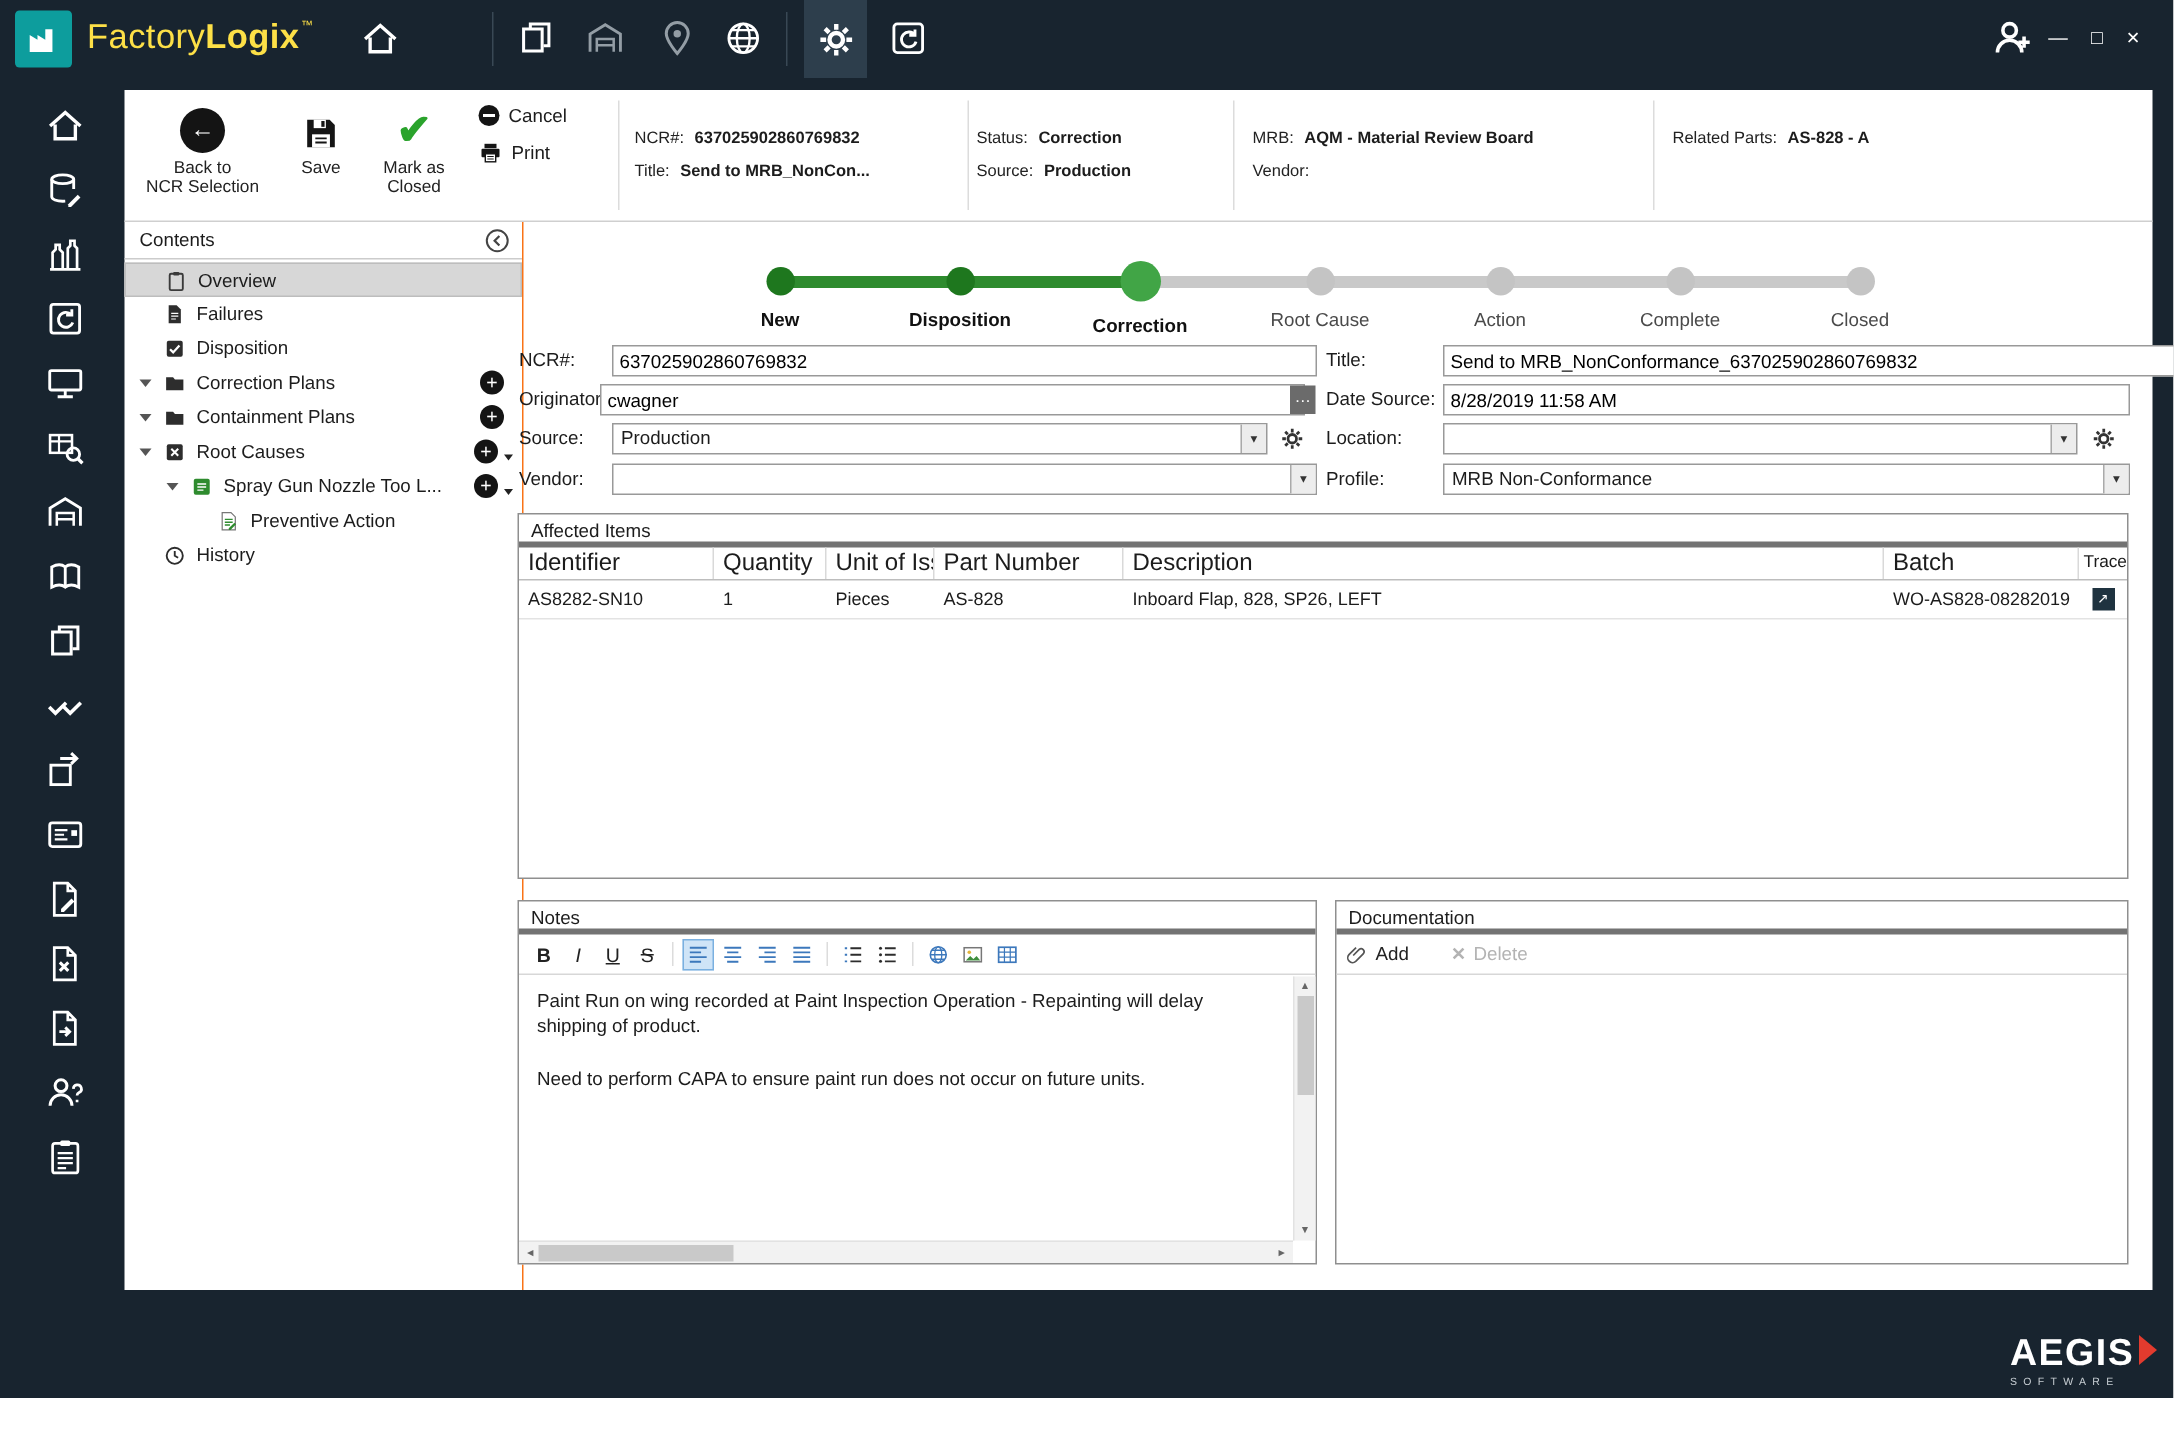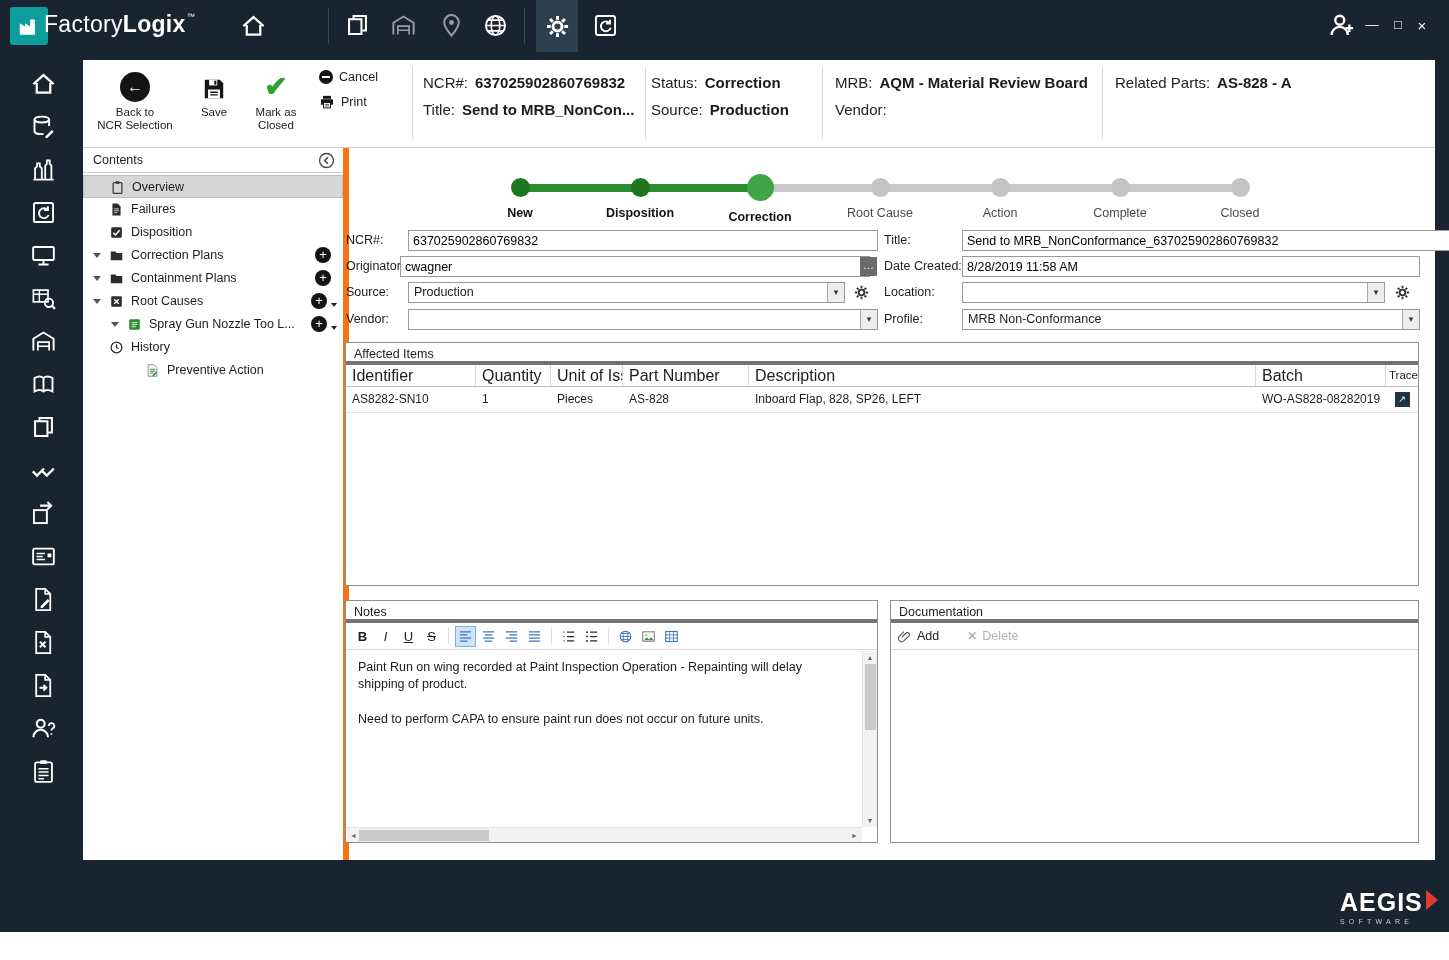--- a/index.html
+++ b/index.html
@@ -2,21 +2,21 @@
 <html><head>
 <meta charset="utf-8">
 <style>
 *{box-sizing:border-box;margin:0;padding:0}
 html,body{width:1449px;height:960px}
 body{font-family:"Liberation Sans",sans-serif;background:#fff;position:relative;overflow:hidden;font-size:12px;color:#1c1c1c}
 svg{display:block}
 
 .titlebar{position:absolute;left:0;top:0;width:1449px;height:52px;background:#18242f;z-index:5}
 .logo-box{position:absolute;left:10px;top:7px;width:38px;height:38px;background:#0d9d9d;border-radius:3px;display:flex;align-items:center;justify-content:center;color:#fff}
-.app-name{position:absolute;left:44px;top:11px;color:#ffffff;font-size:23px;letter-spacing:.3px}
+.app-name{position:absolute;left:58px;top:11px;color:#fde047;font-size:23px;letter-spacing:.3px}
 .app-name b{font-weight:bold}
 .tm{font-size:8px;vertical-align:13px;margin-left:1px}
 .tb-ico{position:absolute;top:12px;color:#fff;cursor:pointer}
 .tb-ico.dim{color:#939da5}
 .tb-sep{position:absolute;top:8px;width:1px;height:36px;background:#39485
 5}
 .tb-sep{background:#394855}
 .gear-box{position:absolute;left:536px;top:0;width:42px;height:52px;background:#2d3e4c;display:flex;align-items:center;justify-content:center;color:#fff;cursor:pointer}
 .win-btn{position:absolute;top:17px;color:#fff;font-size:13px;width:20px;text-align:center;cursor:pointer}
 
@@ -30,25 +30,25 @@
 .tb-vsep{position:absolute;top:7px;height:73px;width:1px;background:#dcdcdc}
 .cmd{position:absolute;top:6px;text-align:center;font-size:11.5px;color:#222;cursor:pointer}
 .ic-wrap{height:36px;display:flex;align-items:flex-end;justify-content:center;margin-bottom:4px}
 .cmd-label{line-height:13px}
 .circle-ic{width:30px;height:30px;border-radius:50%;background:#141414;color:#fff;display:flex;align-items:center;justify-content:center;font-size:16px;font-weight:bold}
 .big-check{font-size:28px;line-height:30px;color:#2aa32c;font-weight:bold}
 .mini-cmds{position:absolute}
 .mini-cmd{display:flex;align-items:center;gap:6px;font-size:12.5px;margin-bottom:10px;cursor:pointer}
 .cancel-ic{width:14px;height:14px;border-radius:50%;background:#141414;position:relative;display:inline-block}
 .cancel-ic::after{content:"";position:absolute;left:3px;right:3px;top:6px;height:2px;background:#fff}
-.info{position:absolute;top:14px;font-size:15px;white-space:nowrap}
+.info{position:absolute;top:26px;font-size:11px;white-space:nowrap}
 .info .row{margin-bottom:10px}
 .info .lbl{color:#222;margin-right:7px}
 
-.contents{position:absolute;left:0;top:88px;width:266px;height:712px;border-right:6px solid #f97316}
+.contents{position:absolute;left:0;top:88px;width:266px;height:712px;border-right:1px solid #f97316}
 .contents-header{height:25px;border-bottom:1px solid #ccc;display:flex;align-items:center;justify-content:space-between;padding:0 7px 0 10px;font-size:12.5px}
 .tree{padding-top:2px}
 .trow{position:relative;height:23px;cursor:pointer}
 .trow.sel{background:#d7d7d7;border:1px solid #bdbdbd}
 .tic{position:absolute;top:4px}
 .tlabel{position:absolute;top:0;line-height:23px;font-size:12.5px;white-space:nowrap}
 .tlabel.b{font-weight:normal}
 .caret{position:absolute;top:9px;width:0;height:0;border-left:4px solid transparent;border-right:4px solid transparent;border-top:5px solid #555;cursor:pointer}
 .add-btn{position:absolute;top:3px;width:16px;height:16px;border-radius:50%;background:#141414;color:#fff;font-size:13px;line-height:15px;text-align:center;cursor:pointer}
 .menu-caret{position:absolute;top:13px;width:0;height:0;border-left:3px solid transparent;border-right:3px solid transparent;border-top:4px solid #222}
@@ -506,30 +506,30 @@
       <div class="trow">
         <span class="caret" style="left:28px"></span>
         <svg class="tic" style="left:44px" width="15" height="15">
             <use href="#t-greenbox"></use>
           </svg>
         <span class="tlabel" style="left:66px">Spray Gun Nozzle Too L...</span>
         <span class="add-btn" style="right:16px">+</span>
         <span class="menu-caret" style="right:6px"></span>
       </div>
       <div class="trow">
+        <svg class="tic" style="left:62px" width="15" height="15">
+            <use href="#t-greendoc"></use>
+          </svg>
+        <span class="tlabel" style="left:84px">Preventive Action</span>
+      </div>
+      <div class="trow">
         <svg class="tic" style="left:26px" width="15" height="15">
             <use href="#t-clock"></use>
           </svg>
         <span class="tlabel" style="left:48px">History</span>
-      </div>
-      <div class="trow">
-        <svg class="tic" style="left:62px" width="15" height="15">
-            <use href="#t-greendoc"></use>
-          </svg>
-        <span class="tlabel" style="left:84px">Preventive Action</span>
       </div>
     </div>
   </div>
 
   <div class="main-area">
 
     <div>
       <div class="conn green" style="left:186px;width:240px"></div>
       <div class="conn gray" style="left:426px;width:480px"></div>
       <div class="step done" style="left:126px">
@@ -563,21 +563,21 @@
     </div>
 
     <span class="f-label" style="left:12px;top:82px">NCR#:</span>
     <input class="f-input" style="left: 74px; top: 82px; width: 470px;" value="637025902860769832">
     <span class="f-label" style="left:550px;top:82px">Title:</span>
     <input class="f-input" style="left: 628px; top: 82px; width: 502px;" value="Send to MRB_NonConformance_637025902860769832">
 
     <span class="f-label" style="left:12px;top:108px">Originator:</span>
     <input class="f-input" style="left: 66px; top: 108px; width: 470px;" value="cwagner">
     <span class="dots-btn" style="left:526px;top:109px">…</span>
-    <span class="f-label" style="left:550px;top:108px">Date Created:</span>
+    <span class="f-label" style="left:550px;top:108px">Date Source:</span>
     <input class="f-input" style="left: 628px; top: 108px; width: 458px;" value="8/28/2019 11:58 AM">
 
     <span class="f-label" style="left:12px;top:134px">Source:</span>
     <div class="select" style="left:74px;top:134px;width:437px">
       <span class="sel-text">Production</span>
       <span class="sel-arrow">▾</span>
     </div>
     <svg class="gear-mini" style="left:519px;top:136px" width="17" height="17">
         <use href="#i-gear"></use>
       </svg>

